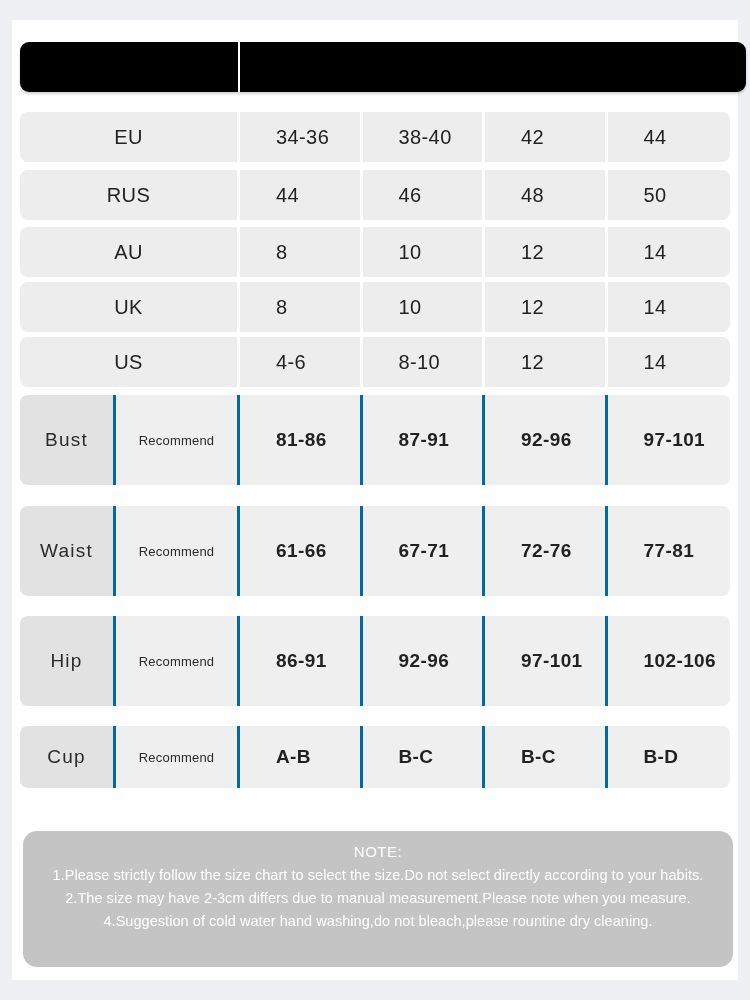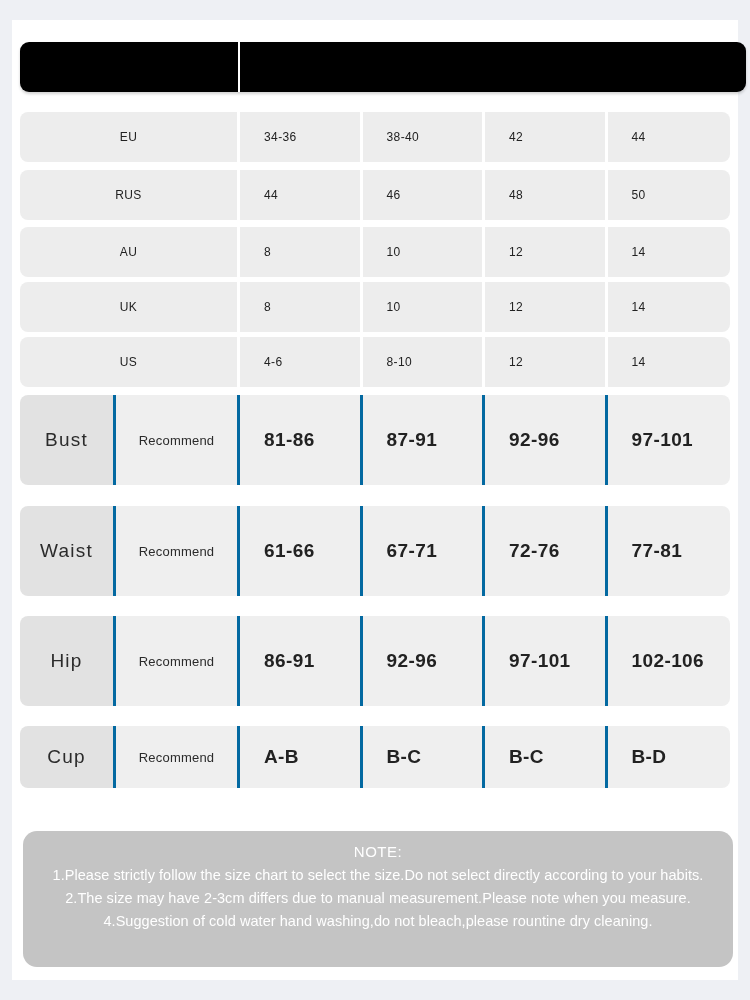--- a/index.html
+++ b/index.html
@@ -69,21 +69,21 @@
   .header-row .cell:last-child { border-right: none; }
 
   
   .sys-row {
     position: absolute;
     height: 50px;
   }
   .sys-row .cell {
     height: 50px;
     background: #ededed;
-    font-size: 12px;
+    font-size: 20px;
     border-right: 3px solid #ffffff;
   }
   .sys-row .cell:last-child { border-right: none; }
   .sys-row .cell:first-child { border-radius: 8px 0 0 8px; }
   .sys-row .cell:last-child  { border-radius: 0 8px 8px 0; }
 
   
   .meas-row { position: absolute; }
   .meas-row .cell {
     background: #efefef;
@@ -110,21 +110,21 @@
   }
   .meas-row .cell:last-child { border-radius: 0 8px 8px 0; }
 
   
   .w-label { width: 96px;  flex: 0 0 96px; }
   .w-rec   { width: 124px; flex: 0 0 124px; }
   .w-name  { width: 220px; flex: 0 0 220px; }   
   .w-data  { width: 122.5px; flex: 0 0 122.5px; }
 
   
-  .meas-row .w-data, .sys-row .w-data { justify-content: flex-start; padding-left: 24px; }
+  .meas-row .w-data, .sys-row .w-data { justify-content: flex-start; padding-left: 36px; }
   .header-row .w-data { justify-content: flex-start; padding-left: 38px; }
 
   
   .note {
     position: absolute;
     left: 11px;
     top: 811px;
     width: 710px;
     height: 136px;
     background: #c4c4c4;

